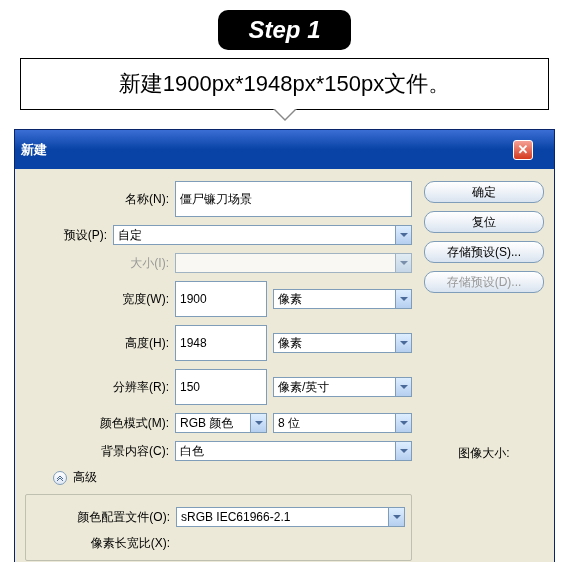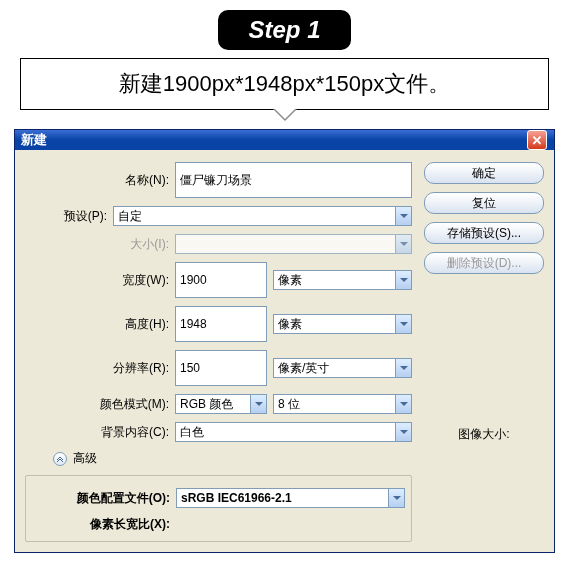--- a/index.html
+++ b/index.html
@@ -32,22 +32,22 @@
     border-right: 10px solid transparent;
     border-top: 10px solid #fff;
   }
   
   .dialog {
     margin: 0 14px; border: 1px solid #0a246a;
     background: #ece9d8; 
   }
   .titlebar {
     background: linear-gradient(to bottom, #3b6ed5 0%, #0843a5 50%, #0843a5 100%);
-    color: #fff; height: 20px; display: flex; align-items: center;
-    padding: 0 7px 0 6px; font-size: 13px; font-weight: bold;
+    color: #fff; height: 39px; display: flex; align-items: center;
+    padding: 0 21px 0 6px; font-size: 13px; font-weight: bold;
   }
   .titlebar-title { flex: 1; }
   .close-btn {
     width: 20px; height: 20px; background: linear-gradient(to bottom, #f5a095, #d43a1f);
     border: 1px solid #fff; border-radius: 3px; color: #fff;
     display: flex; align-items: center; justify-content: center;
     font-weight: bold; font-family: Arial; font-size: 13px;
   }
   
   .dialog-body { 
@@ -97,21 +97,21 @@
   .btn {
     border: 1px solid #7f9db9; background: linear-gradient(to bottom, #fff, #eef2f8 50%, #d8e3f0);
     height: 22px; width: 100%; margin-bottom: 8px; border-radius: 10px;
     display: flex; align-items: center; justify-content: center;
     font-size: 12px;
   }
   .btn.disabled { color: #999; }
   
   .groupbox {
     border: 1px solid #c0c0b0; border-radius: 2px; padding: 12px 6px 6px 6px;
-    margin-top: 8px; position: relative; font-weight: bold;
+    margin-top: 8px; position: relative;
   }
   .groupbox .form-row .label { width: 144px; }
   
   .adv-row { 
     display: flex; align-items: center; margin: 8px 0 4px 28px; 
     font-size: 12px;
   }
   .adv-toggle {
     width: 14px; height: 14px; border: 1px solid #7f9db9; border-radius: 50%;
     background: linear-gradient(to bottom, #fff, #e0e8f5);
@@ -239,21 +239,21 @@
         <div class="btn">
             <span>确定</span>
           </div>
         <div class="btn">
             <span>复位</span>
           </div>
         <div class="btn">
             <span>存储预设(S)...</span>
           </div>
         <div class="btn disabled">
-            <span>删除预设(D)...</span>
+            <span>存储预设(D)...</span>
           </div>
 
         <div class="img-size">
           <div>图像大小:</div>
         </div>
       </div>
     </div>
   </div>
 </div>
 

